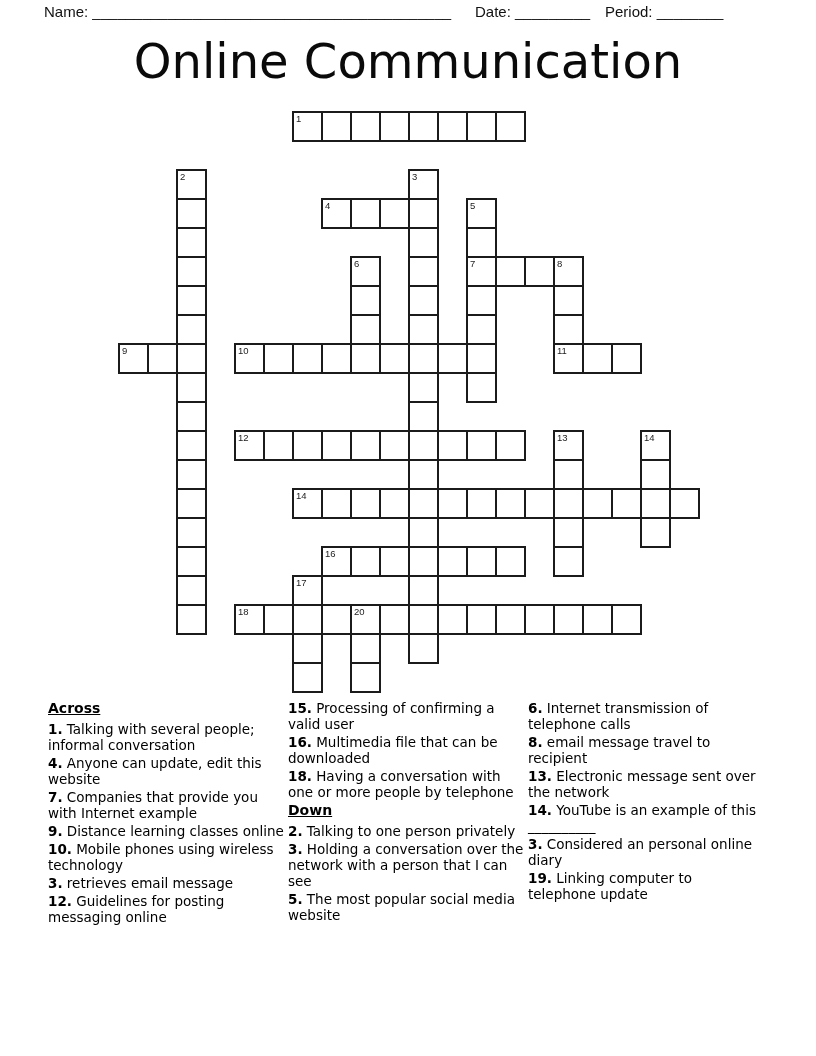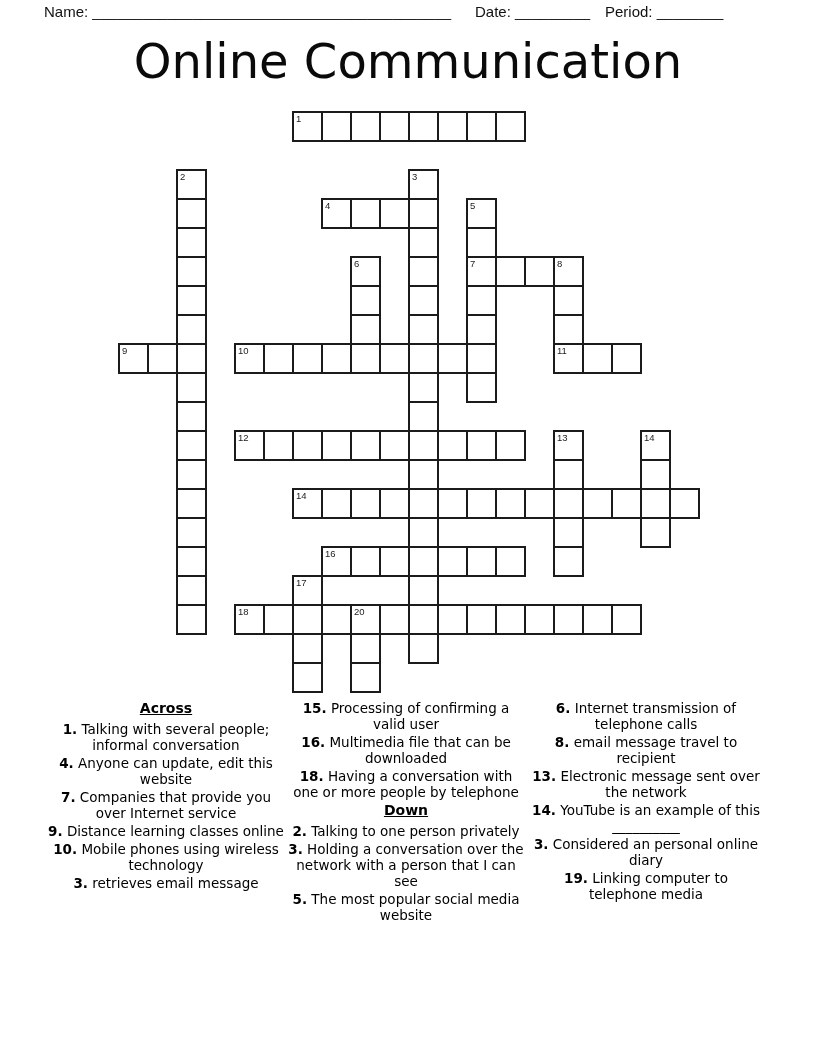--- a/index.html
+++ b/index.html
@@ -33,21 +33,21 @@
     position:absolute; width:31px; height:31px; box-sizing:border-box;
     background:#fff; border:2px solid #1b1b1b;
   }
   .cellnum {
     position:absolute; top:0px; left:2px;
     font-family:"Liberation Sans", sans-serif; font-size:9.5px; line-height:11px; color:#222;
   }
 
   
   .clues { position:absolute; top:700px; left:0; width:816px; }
-  .clue-col { position:absolute; top:0; width:236px;text-align:center; }
+  .clue-col { position:absolute; top:0; width:236px; }
   .col-0 { left:48px; }
   .col-1 { left:288px; }
   .col-2 { left:528px; }
   .clue {
     font-size:13.5px; line-height:16px; margin-bottom:2px; color:#000;
   }
   .clue .clue-num { font-weight:bold; }
   .clue-header {
     font-size:14px; line-height:17px; font-weight:bold;
     text-decoration:underline; margin-bottom:4px;
@@ -238,37 +238,38 @@
       <div class="cell" style="left: 174px; top: 551px;"></div>
       <div class="cell" style="left: 232px; top: 522px;"></div>
       <div class="cell" style="left: 232px; top: 551px;"></div>
     </div>
 
   <div class="clues">
     <div class="clue-col col-0">
         <div class="clue-header">Across</div>
         <div class="clue"><span class="clue-num">1.</span><span> Talking with several people; informal conversation</span></div>
         <div class="clue"><span class="clue-num">4.</span><span> Anyone can update, edit this website</span></div>
-        <div class="clue"><span class="clue-num">7.</span><span> Companies that provide you over Internet service</span></div>
+        <div class="clue"><span class="clue-num">7.</span><span> Companies that provide you with Internet example</span></div>
         <div class="clue"><span class="clue-num">9.</span><span> Distance learning classes online</span></div>
         <div class="clue"><span class="clue-num">10.</span><span> Mobile phones using wireless technology</span></div>
         <div class="clue"><span class="clue-num">3.</span><span> retrieves email message</span></div>
+        <div class="clue"><span class="clue-num">12.</span><span> Guidelines for posting messaging online</span></div>
       </div>
     <div class="clue-col col-1">
         <div class="clue"><span class="clue-num">15.</span><span> Processing of confirming a valid user</span></div>
         <div class="clue"><span class="clue-num">16.</span><span> Multimedia file that can be downloaded</span></div>
         <div class="clue"><span class="clue-num">18.</span><span> Having a conversation with one or more people by telephone</span></div>
         <div class="clue-header">Down</div>
         <div class="clue"><span class="clue-num">2.</span><span> Talking to one person privately</span></div>
         <div class="clue"><span class="clue-num">3.</span><span> Holding a conversation over the network with a person that I can see</span></div>
         <div class="clue"><span class="clue-num">5.</span><span> The most popular social media website</span></div>
       </div>
     <div class="clue-col col-2">
         <div class="clue"><span class="clue-num">6.</span><span> Internet transmission of telephone calls</span></div>
         <div class="clue"><span class="clue-num">8.</span><span> email message travel to recipient</span></div>
         <div class="clue"><span class="clue-num">13.</span><span> Electronic message sent over the network</span></div>
         <div class="clue"><span class="clue-num">14.</span><span> YouTube is an example of this __________</span></div>
         <div class="clue"><span class="clue-num">3.</span><span> Considered an personal online diary</span></div>
-        <div class="clue"><span class="clue-num">19.</span><span> Linking computer to telephone media</span></div>
+        <div class="clue"><span class="clue-num">19.</span><span> Linking computer to telephone update</span></div>
       </div>
   </div>
 
 </div>
 
 </body></html>

